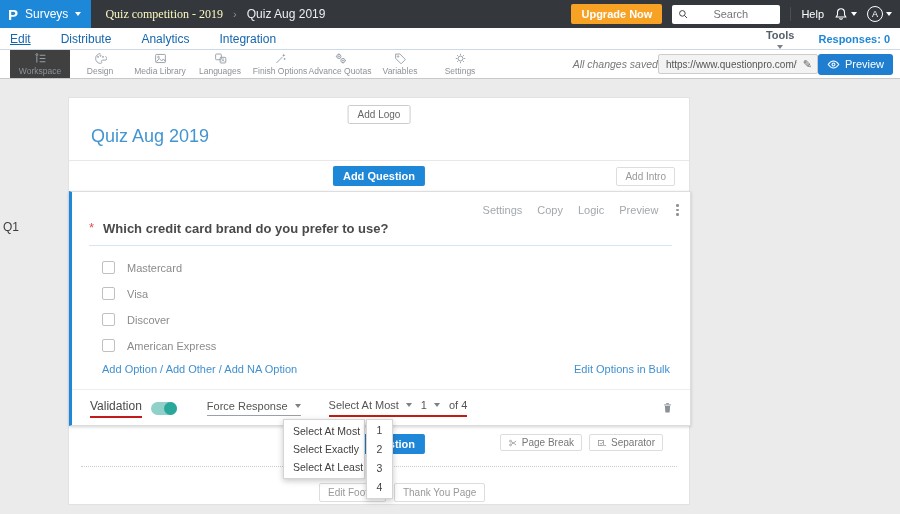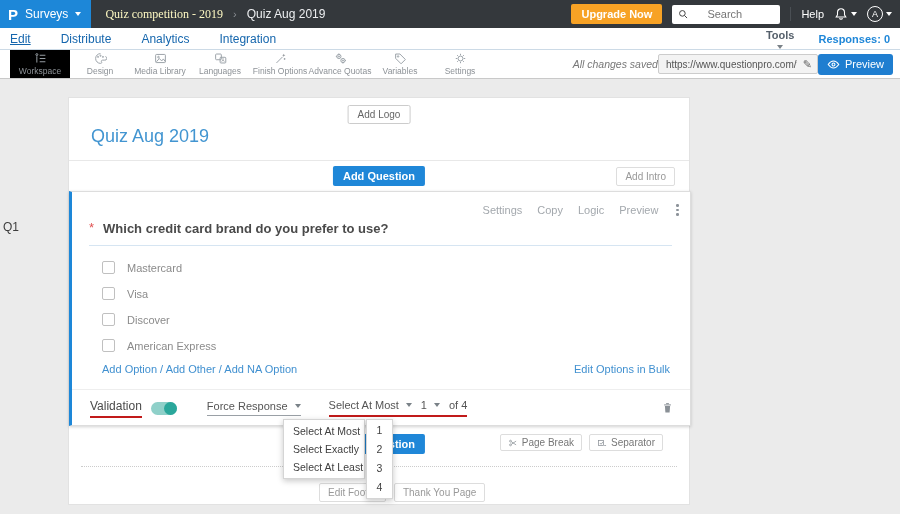--- a/index.html
+++ b/index.html
@@ -18,21 +18,21 @@
        border-right:3.5px solid transparent;border-top:4px solid #7a8288;}
   .tri.white{border-top-color:#fff;}
   .crumbs{margin-left:14px;display:flex;align-items:center;gap:10px;font-size:12px;}
   .crumb1{color:#fef9c3;font-family:Liberation Serif, serif;}
   .crumb-sep{color:#8a8f94;font-size:11px;}
   .crumb2{color:#eceef0;}
   .top-right{margin-left:auto;display:flex;align-items:center;gap:10px;padding-right:8px;}
   .upgrade{background:#f7a225;color:#fff;font-size:11px;font-weight:bold;border:none;
            padding:4px 10px;border-radius:2px;cursor:pointer;}
   .searchbox{display:flex;align-items:center;background:#fff;border-radius:2px;height:19px;
-             width:108px;padding:0 6px;gap:17px;}
+             width:108px;padding:0 6px;gap:23px;}
   .searchbox svg{width:10px;height:10px;stroke:#444;fill:none;stroke-width:1.6;flex:none;}
   .searchbox input{border:none;outline:none;font-size:11px;width:100%;color:#333;background:transparent;}
   .help{color:#fff;font-size:11px;}
   .vsep{width:1px;height:14px;background:#4a4f54;}
   .iconbtn{display:flex;align-items:center;gap:3px;cursor:pointer;}
   .bell svg{width:14px;height:14px;stroke:#fff;fill:none;stroke-width:1.2;}
   .avatar{width:16px;height:16px;border:1px solid #fff;border-radius:50%;color:#fff;
           font-size:9px;display:flex;align-items:center;justify-content:center;}
 
   
@@ -42,21 +42,21 @@
   .subnav .nav-item.active{text-decoration:underline;}
   .subnav-right{margin-left:auto;display:flex;align-items:center;gap:24px;font-size:11px;font-weight:bold;}
   .tools{color:#55606b;display:flex;align-items:center;gap:4px;cursor:pointer;flex-direction:column;}
   .responses{color:#1f87d8;}
 
   
   .toolbar{position:absolute;top:50px;left:0;right:0;height:29px;background:#fff;
            border-bottom:1px solid #c9c9c9;display:flex;align-items:stretch;padding-left:10px;z-index:8;}
   .titem{width:60px;display:flex;flex-direction:column;align-items:center;justify-content:center;
          gap:1px;color:#8d9297;cursor:pointer;}
-  .titem.active{background:#000000;}
+  .titem.active{background:#404040;}
   .titem svg{width:13px;height:13px;stroke:#9aa1a8;fill:none;stroke-width:1.2;}
   .titem .tlabel{font-size:8.5px;white-space:nowrap;}
   .toolbar-right{margin-left:auto;display:flex;align-items:center;padding-right:7px;}
   .saved{font-style:italic;color:#777;font-size:10.5px;white-space:nowrap;}
   .urlbox{display:flex;align-items:center;background:#f3f3f3;border:1px solid #ccc;border-radius:2px;
           height:20px;width:160px;padding:0 5px;gap:4px;}
   .urlbox input{flex:1;min-width:0;border:none;background:transparent;font-size:10px;color:#555;outline:none;}
   .pencil{color:#666;font-size:11px;cursor:pointer;line-height:1;}
   .preview-btn{background:#1f7ed0;color:#fff;height:21px;border-radius:3px;display:flex;
                align-items:center;gap:5px;padding:0 9px;font-size:11px;border:none;cursor:pointer;}

